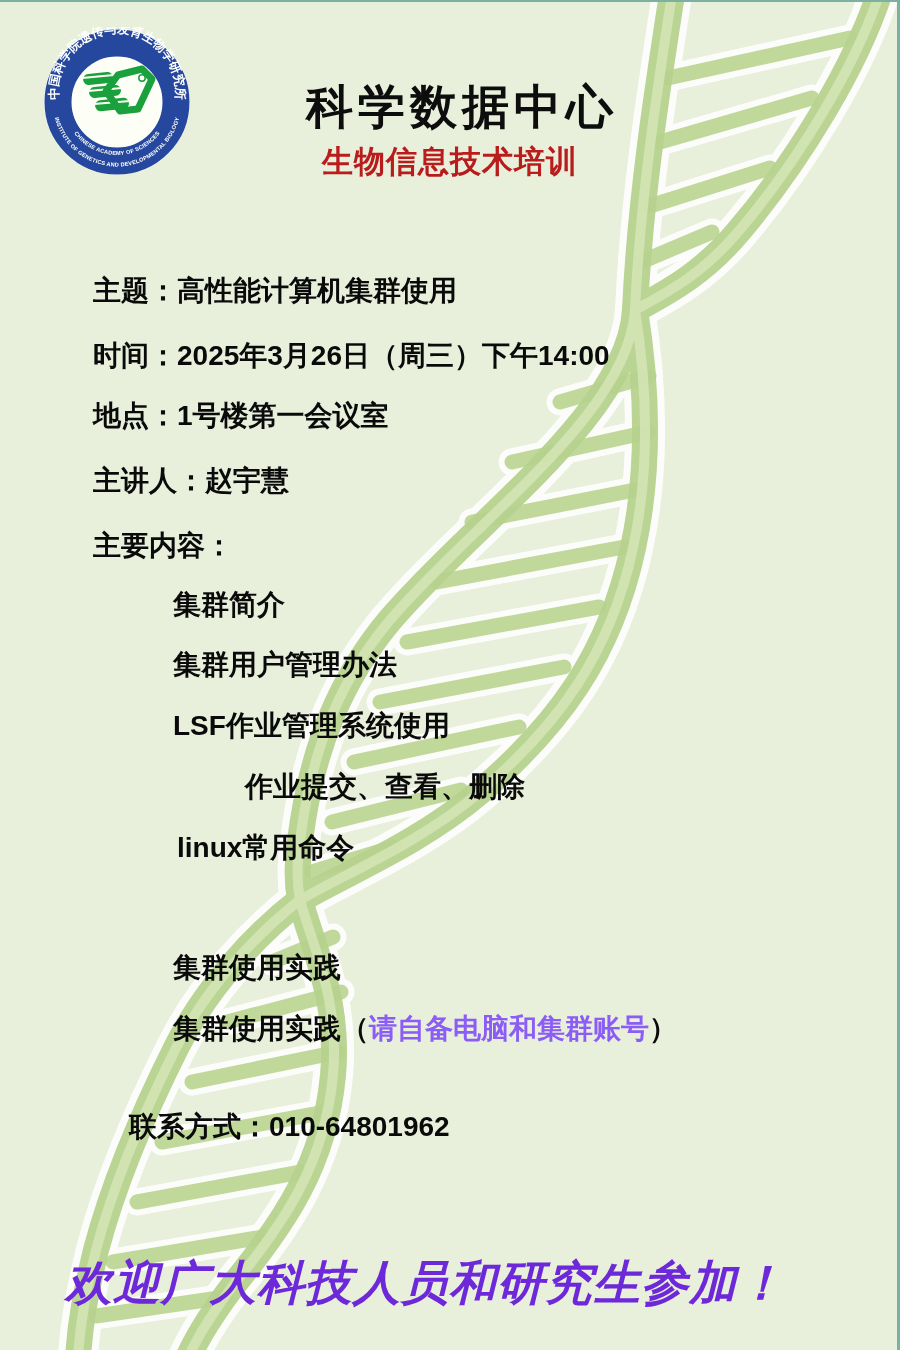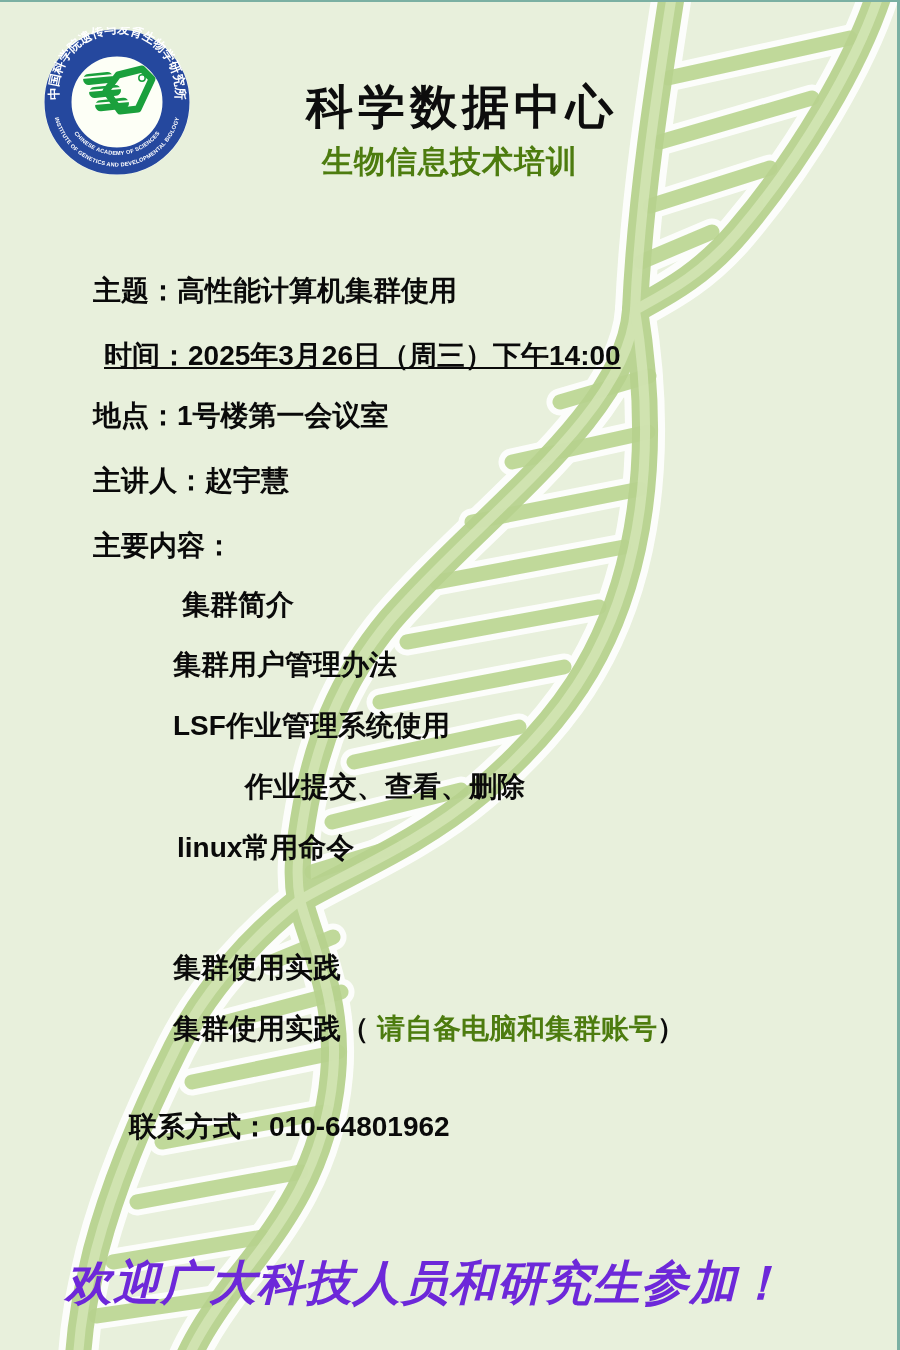--- a/index.html
+++ b/index.html
@@ -15,41 +15,41 @@
   .logo{position:absolute;left:42px;top:27px;width:150px;height:150px;z-index:2;}
   .title{
     position:absolute;top:76px;left:0;width:100%;text-align:center;
     font-family:"Liberation Serif","DejaVu Serif",serif;font-weight:bold;
     font-size:47px;letter-spacing:5px;color:#0d0d0d;z-index:2;transform:translateX(12px);
     white-space:nowrap;
   }
   .subtitle{
     position:absolute;top:141px;left:0;width:100%;text-align:center;
     font-family:"Liberation Serif","DejaVu Serif",serif;font-weight:bold;
-    font-size:31px;letter-spacing:1px;color:#4d7c0f;z-index:2;white-space:nowrap;
+    font-size:31px;letter-spacing:1px;color:#b91c1c;z-index:2;white-space:nowrap;
   }
   .line{
     position:absolute;font-weight:bold;font-size:28px;line-height:1.1;
     white-space:nowrap;z-index:2;color:#0a0a0a;
   }
   .d0{left:93px;top:276px;}
-  .d1{left:104px;top:341px;text-decoration:underline;}
+  .d1{left:93px;top:341px;}
   .d2{left:93px;top:401px;}
   .d3{left:93px;top:466px;}
   .d4{left:93px;top:531px;}
-  .a0{left:182px;top:590px;}
+  .a0{left:173px;top:590px;}
   .a1{left:173px;top:650px;}
   .a2{left:173px;top:711px;}
   .a3{left:245px;top:772px;}
   .a4{left:177px;top:833px;text-align:right;}
   .a5{left:173px;top:893px;}
   .a6{left:173px;top:953px;}
   .a7{left:173px;top:1014px;}
   .contact{left:93px;top:1112px;margin-left:36px;}
-  .red-text{color:#4d7c0f;margin-left:8px;}
+  .red-text{color:#8b5cf6;}
   .footer{
     position:absolute;left:55px;top:1252px;width:740px;text-align:center;
     font-family:"Liberation Serif","DejaVu Serif",serif;
     font-style:italic;font-weight:bold;font-size:47px;letter-spacing:1px;
     color:#6d28d9;z-index:2;white-space:nowrap;
   }
 </style>
 </head>
 <body>
 

